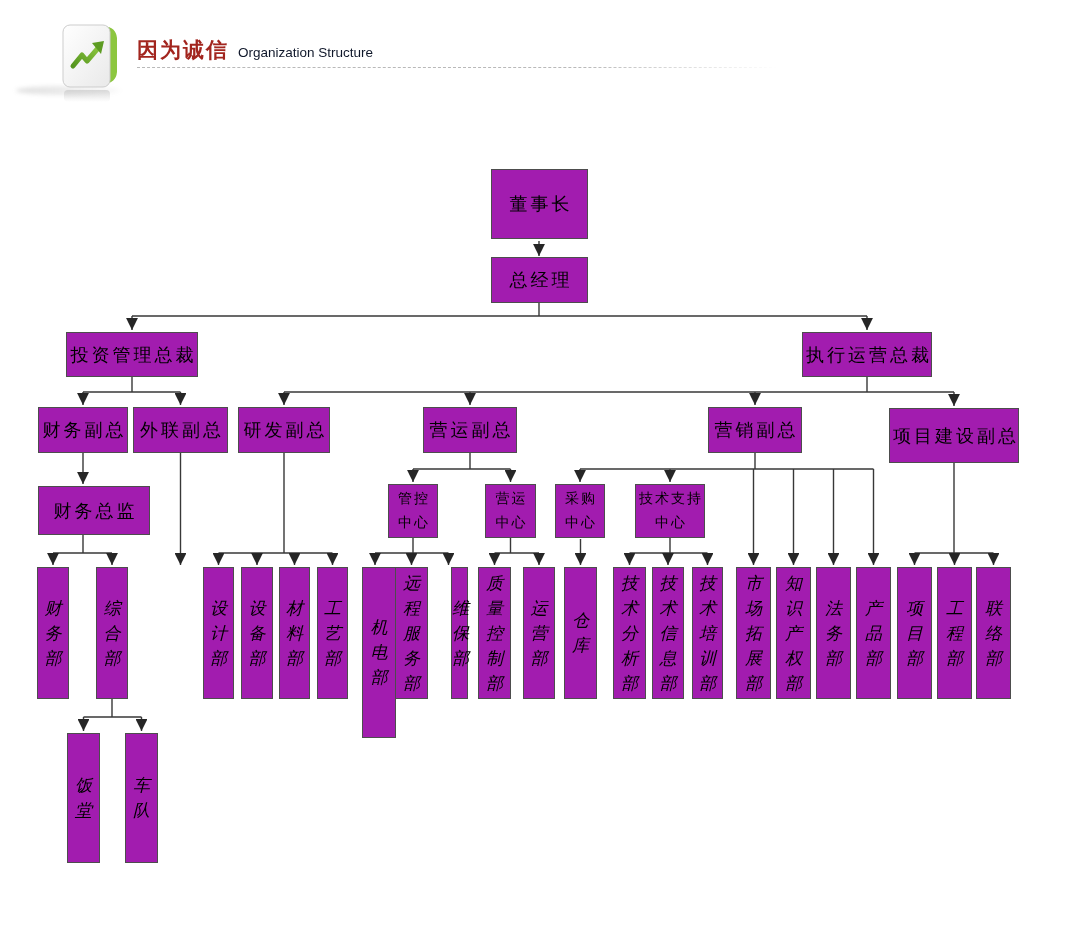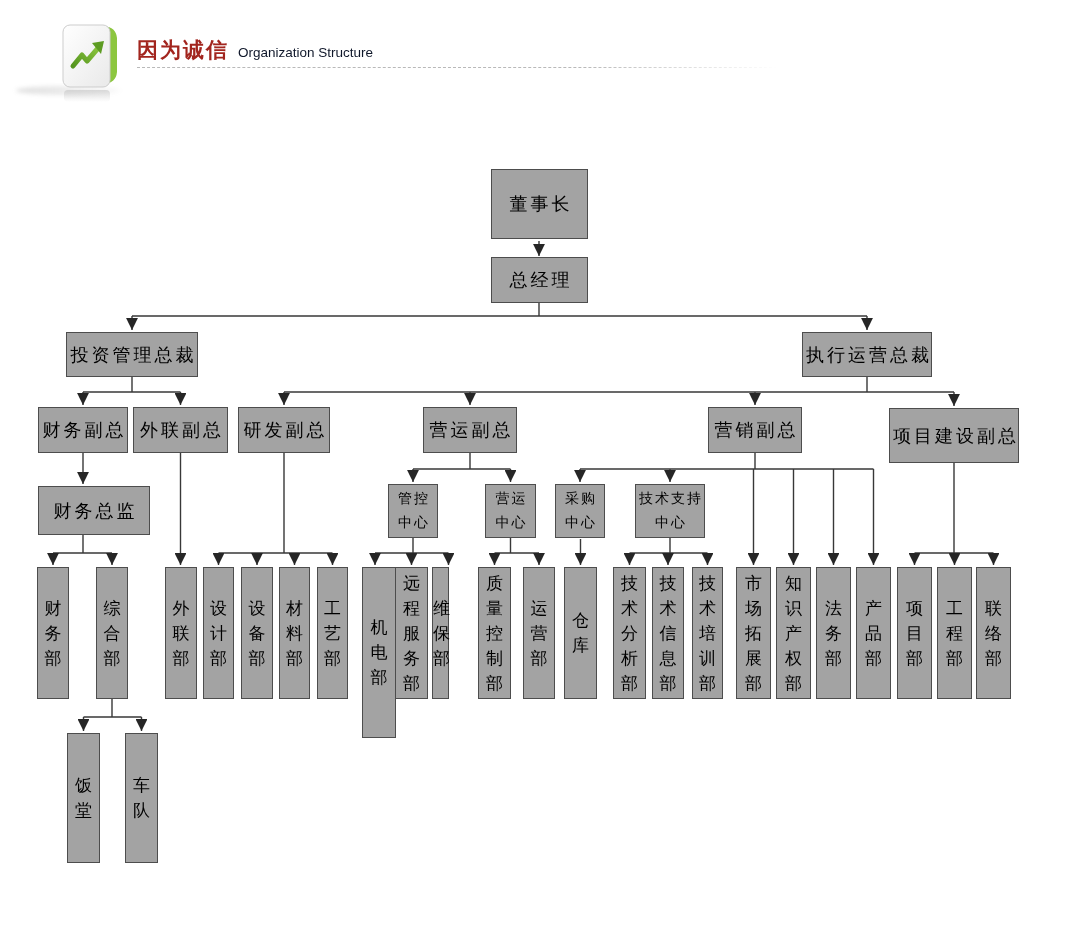--- a/index.html
+++ b/index.html
@@ -12,30 +12,30 @@
                border-radius:50%;filter:blur(2px);}
   .header-text{position:absolute;left:137px;top:36px;width:920px;}
   .title-row{display:flex;align-items:baseline;gap:9px;white-space:nowrap;}
   .title{font-size:21px;font-weight:bold;letter-spacing:2px;}
   .subtitle{font-size:13.5px;color:#0f172a;}
   .divider{margin-top:3px;width:640px;height:0;border-top:1px dashed #b9b9b9;
            -webkit-mask-image:linear-gradient(to right,#000 70%,transparent 100%);
            mask-image:linear-gradient(to right,#000 70%,transparent 100%);}
   .tagline{margin-top:3px;font-size:12.5px;color:#4d4d4d;letter-spacing:1px;}
   
-  .node{position:absolute;border:1px solid #4d4d4d;background:#a3a3a3;box-sizing:border-box;
+  .node{position:absolute;border:1px solid #4d4d4d;background:#a21caf;box-sizing:border-box;
         display:flex;align-items:center;justify-content:center;text-align:center;color:#000;
         font-family:"Liberation Serif","DejaVu Serif",serif;}
   .node span{display:block;width:100%;}
   .h{font-size:18px;}
   .h span{white-space:nowrap;letter-spacing:3px;text-indent:3px;}
   .m{font-size:14px;line-height:24px;justify-content:flex-end;}
   .m span{word-break:break-all;letter-spacing:2px;padding-left:2px;}
   .v{font-size:17px;line-height:25px;}
-  .v span{word-break:break-all;}
+  .v span{word-break:break-all;font-style:italic;}
   .lines{position:absolute;left:0;top:0;pointer-events:none;}
   .ln{stroke:#383838;stroke-width:1.4;fill:none;}
   .ar{stroke:#383838;stroke-width:1.4;fill:none;marker-end:url(#arw);}
 </style>
 </head>
 <body>
 
 <div class="canvas">
 
   <div class="logo-shadow"></div>
@@ -173,42 +173,39 @@
     </div>
   <div class="node m" style="left:635px;top:484px;width:70px;height:54px">
       <span>技术支持中心</span>
     </div>
   <div class="node v" style="left:37px;top:567px;width:32px;height:132px">
       <span>财务部</span>
     </div>
   <div class="node v" style="left:96px;top:567px;width:32px;height:132px">
       <span>综合部</span>
     </div>
-  <div class="node v" style="left:165px;top:567px;width:32px;height:132px">
-      <span>外联部</span>
-    </div>
   <div class="node v" style="left:203px;top:567px;width:31px;height:132px">
       <span>设计部</span>
     </div>
   <div class="node v" style="left:241px;top:567px;width:32px;height:132px">
       <span>设备部</span>
     </div>
   <div class="node v" style="left:279px;top:567px;width:31px;height:132px">
       <span>材料部</span>
     </div>
   <div class="node v" style="left:317px;top:567px;width:31px;height:132px">
       <span>工艺部</span>
     </div>
   <div class="node v" style="left:362px;top:567px;width:34px;height:171px">
       <span>机电部</span>
     </div>
   <div class="node v" style="left:395px;top:567px;width:33px;height:132px">
       <span>远程服务部</span>
     </div>
-  <div class="node v" style="left:432px;top:567px;width:17px;height:132px">
+  <div class="node v" style="left:451px;top:567px;width:17px;height:132px">
       <span>维保部</span>
     </div>
   <div class="node v" style="left:478px;top:567px;width:33px;height:132px">
       <span>质量控制部</span>
     </div>
   <div class="node v" style="left:523px;top:567px;width:32px;height:132px">
       <span>运营部</span>
     </div>
   <div class="node v" style="left:564px;top:567px;width:33px;height:132px">
       <span>仓库</span>

